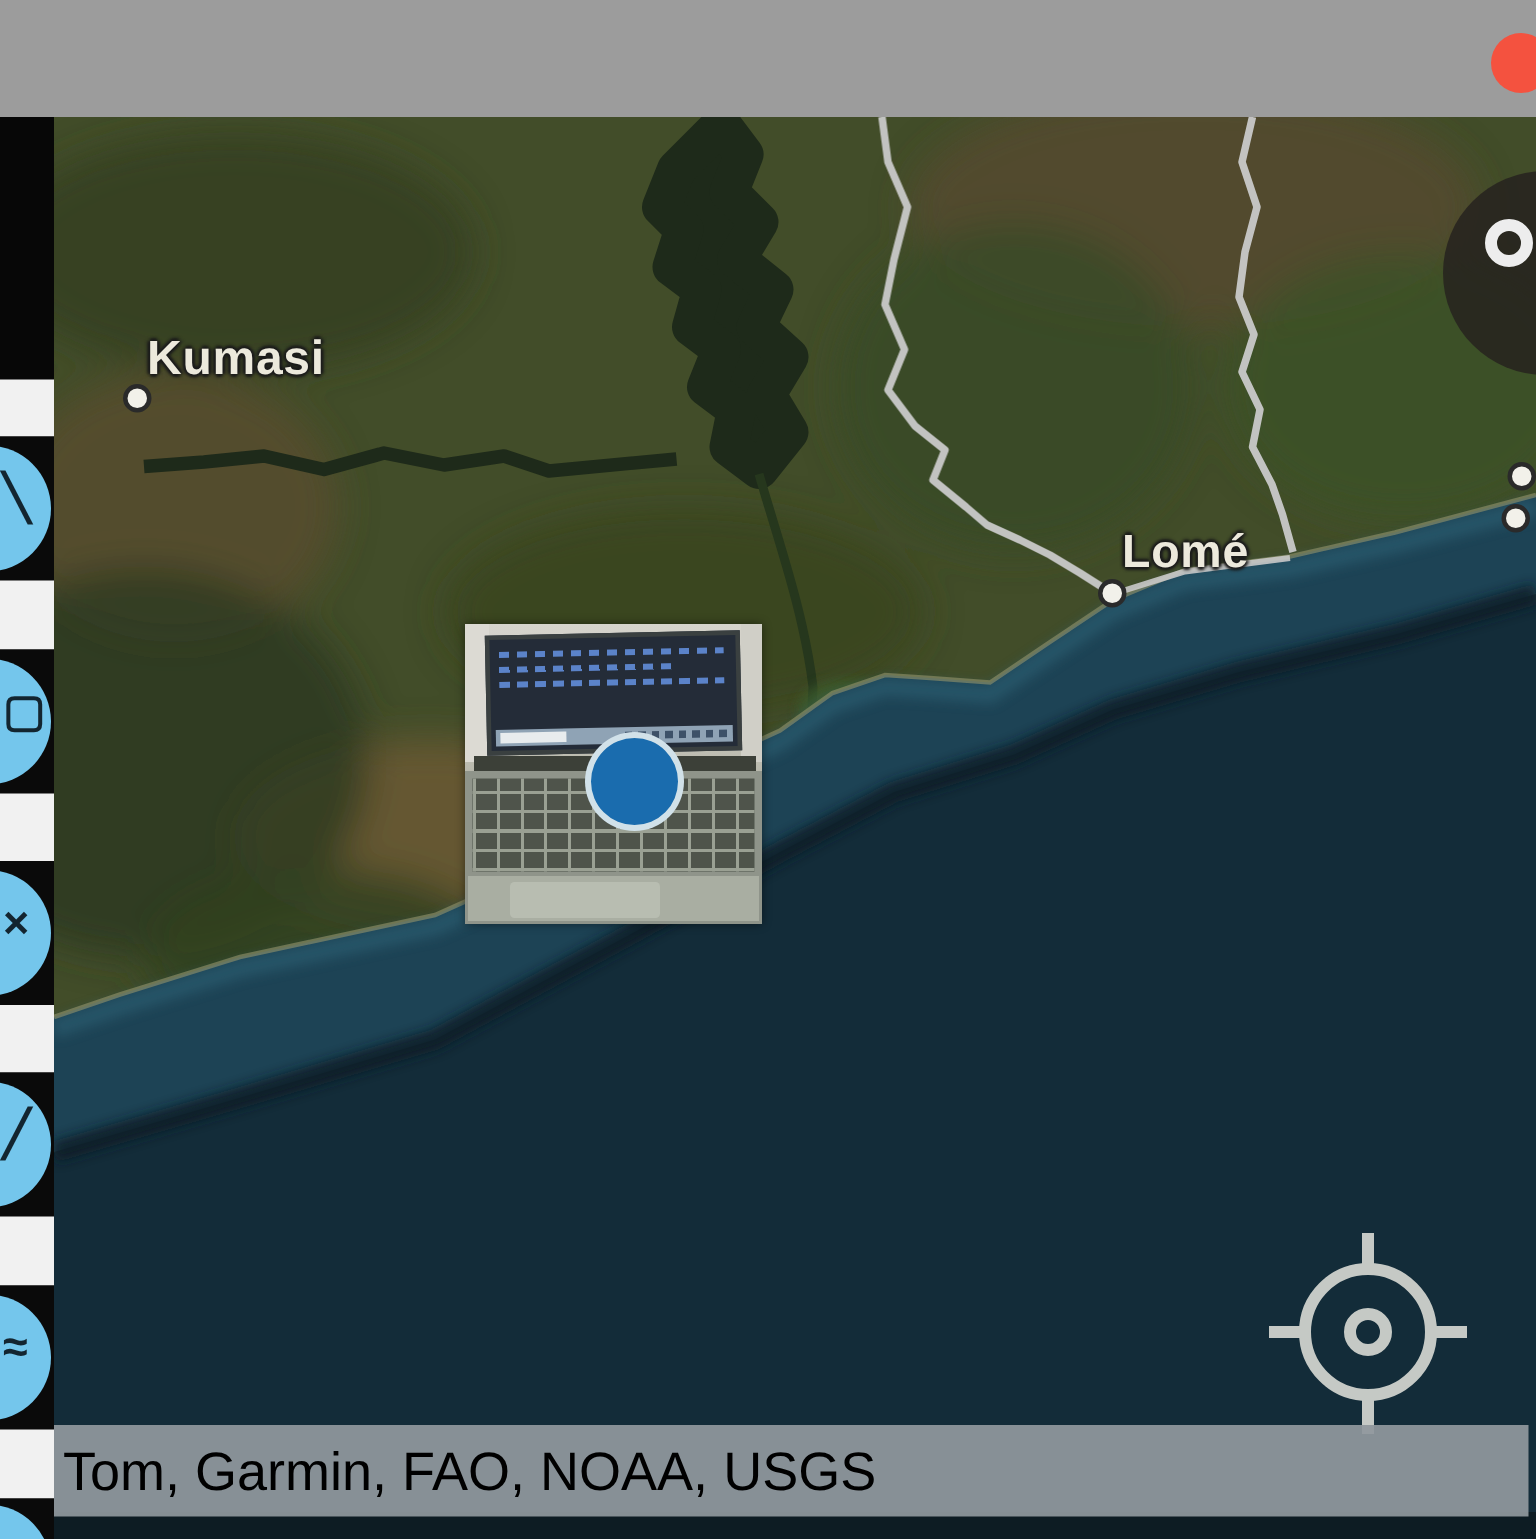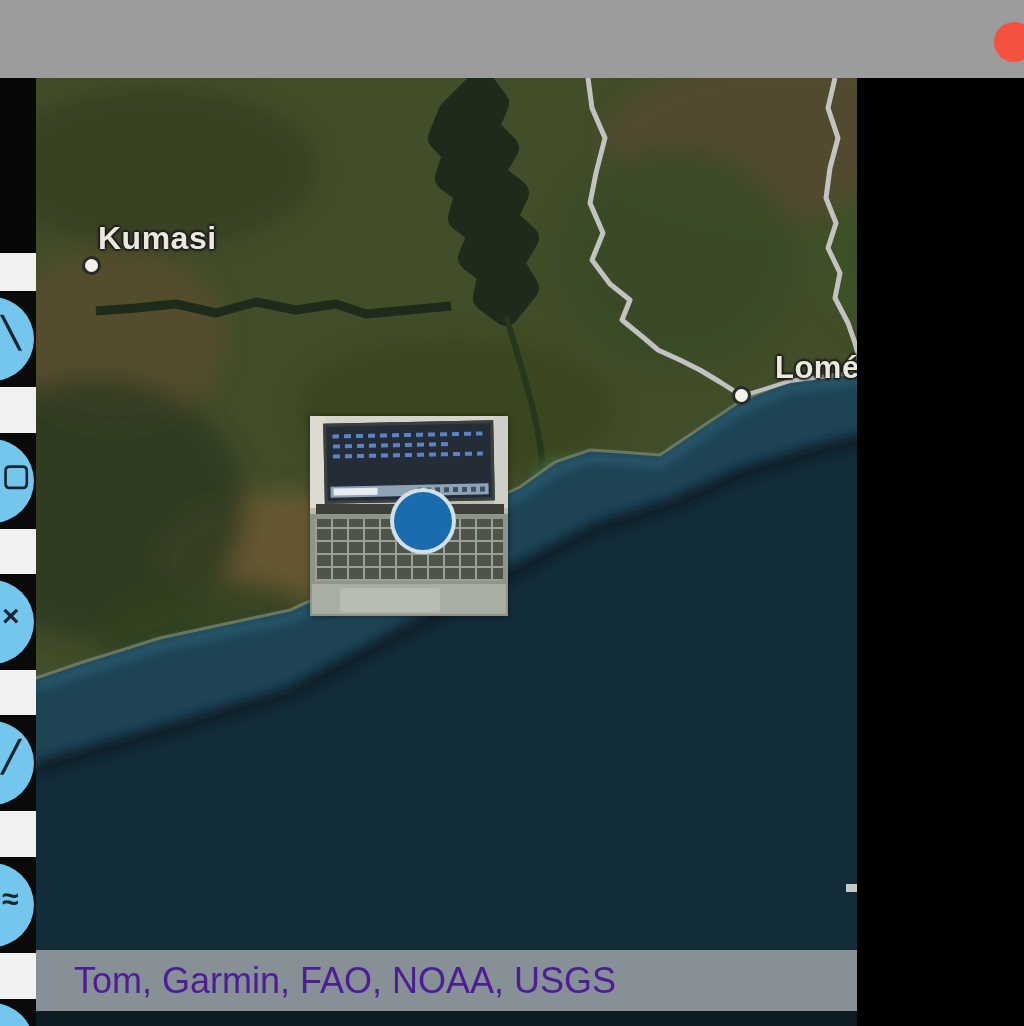--- a/index.html
+++ b/index.html
@@ -15,27 +15,27 @@
   
   #sidebar { left:0; top:78px; width:36px; height:948px; background:#070707; z-index:50; overflow:hidden; }
   .sb-white { position:absolute; left:0; width:36px; background:#f1f1f1; }
   .sb-icon  { position:absolute; left:0; width:36px; background:#0a0a0a; overflow:hidden; }
   .sb-circle { position:absolute; left:-50px; top:6px; width:84px; height:84px;
                border-radius:50%; background:#74c6ec; }
   .sb-glyph { position:absolute; left:2px; top:26px; width:32px; text-align:left;
               font-size:30px; font-weight:bold; color:#132530; line-height:32px; }
 
   
-  #map { left:36px; top:78px; width:821px; height:948px; overflow:hidden; background:#424d29; z-index:10; }
+  #map { left:36px; top:78px; width:988px; height:948px; overflow:hidden; background:#424d29; z-index:10; }
   #map svg { display:block; }
 
   .city-label { position:absolute; font-weight:bold; color:#ece9dc; letter-spacing:0.5px;
     text-shadow:-2px 0 2px #1c1c1c, 2px 0 2px #1c1c1c, 0 -2px 2px #1c1c1c, 0 2px 2px #1c1c1c; }
   #label-kumasi { left:62px; top:142px; font-size:32px; }
-  #label-lome   { left:712px; top:272px; font-size:31px;margin-left:27px; }
+  #label-lome   { left:712px; top:272px; font-size:31px; }
   .city-dot { position:absolute; width:19px; height:19px; border-radius:50%;
               background:#f2f1ea; border:3px solid #2a2a2a; }
   #dot-kumasi { left:46px;  top:178px; }
   #dot-lome   { left:696px; top:308px; }
   #dot-east1  { left:969px; top:230px; }
   #dot-east2  { left:965px; top:258px; }
 
   
   #watermark { left:508px; top:718px; font-size:48px; font-weight:800; white-space:nowrap;
                color:#152530; -webkit-text-stroke:2px #9fb0b4; letter-spacing:1px; }
@@ -53,21 +53,21 @@
   #xh-inner { left:52px; top:52px; width:32px; height:32px; border:8px solid #c5c9c5; border-radius:50%; }
   .xh-tick { background:#c5c9c5; }
   #xh-t { left:64px; top:2px;   width:8px;  height:22px; }
   #xh-b { left:64px; top:112px; width:8px;  height:24px; }
   #xh-l { left:2px;  top:64px;  width:22px; height:8px; }
   #xh-r { left:112px;top:64px;  width:22px; height:8px; }
 
   
   #attr-bar { left:-2px; top:872px; width:985px; height:61px; background:rgba(144,152,157,0.93);
               display:flex; align-items:center; z-index:20; }
-  #attr-text { font-size:36px; color:#4c1d95; padding-left:8px; white-space:nowrap;margin-left:32px; }
+  #attr-text { font-size:36px; color:#000000; padding-left:8px; white-space:nowrap; }
 
   
   #snapshot { left:274px; top:338px; width:198px; height:200px;
               background:linear-gradient(180deg,#d6d4cc 0%, #c2c1b6 38%, #8e9383 100%);
               box-shadow:0 0 6px rgba(0,0,0,0.45); z-index:15; }
   .wall { position:absolute; top:0; height:92px; background:#dcdad3; }
   #wall-l { left:0; width:16px; }
   #wall-r { right:0; width:14px; background:#d0cfc7; }
   #laptop-screen { position:absolute; left:14px; top:6px; width:170px; height:80px;
                    background:#242c38; border:3px solid #3a4040; transform:rotate(-1.2deg); }

